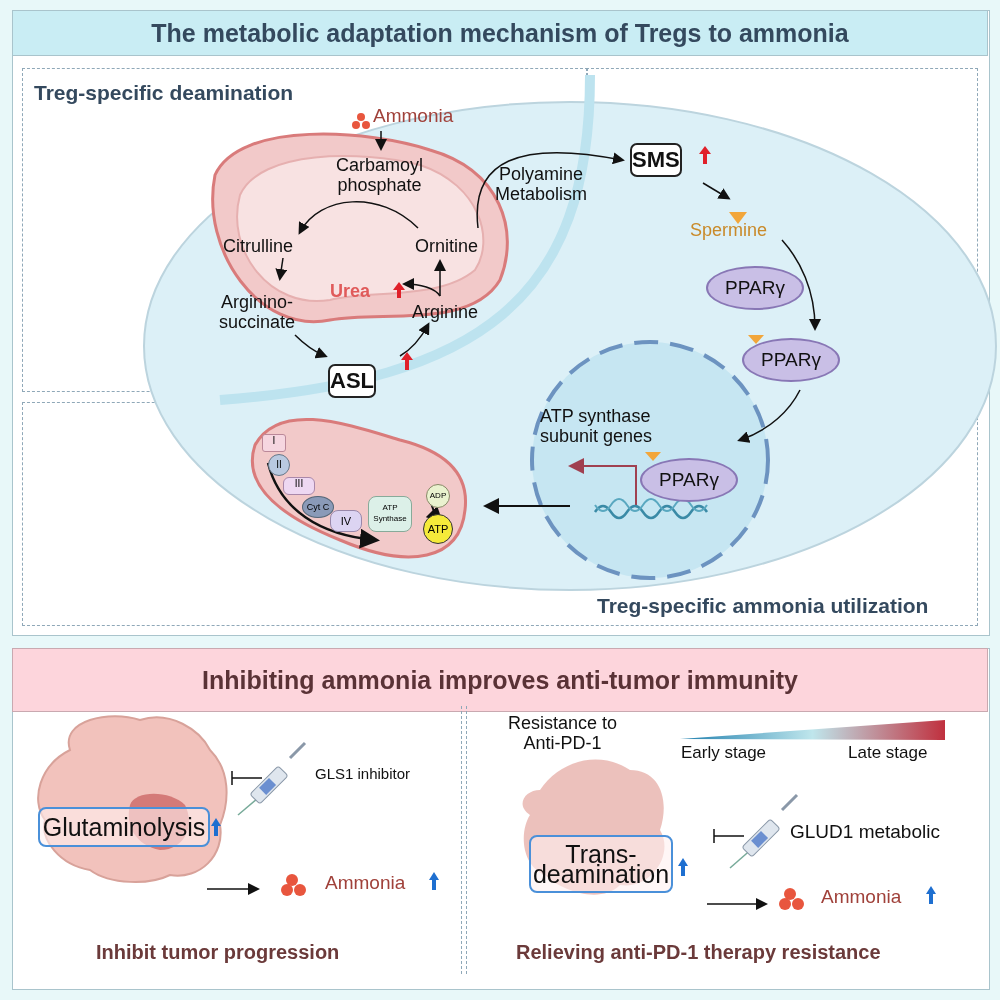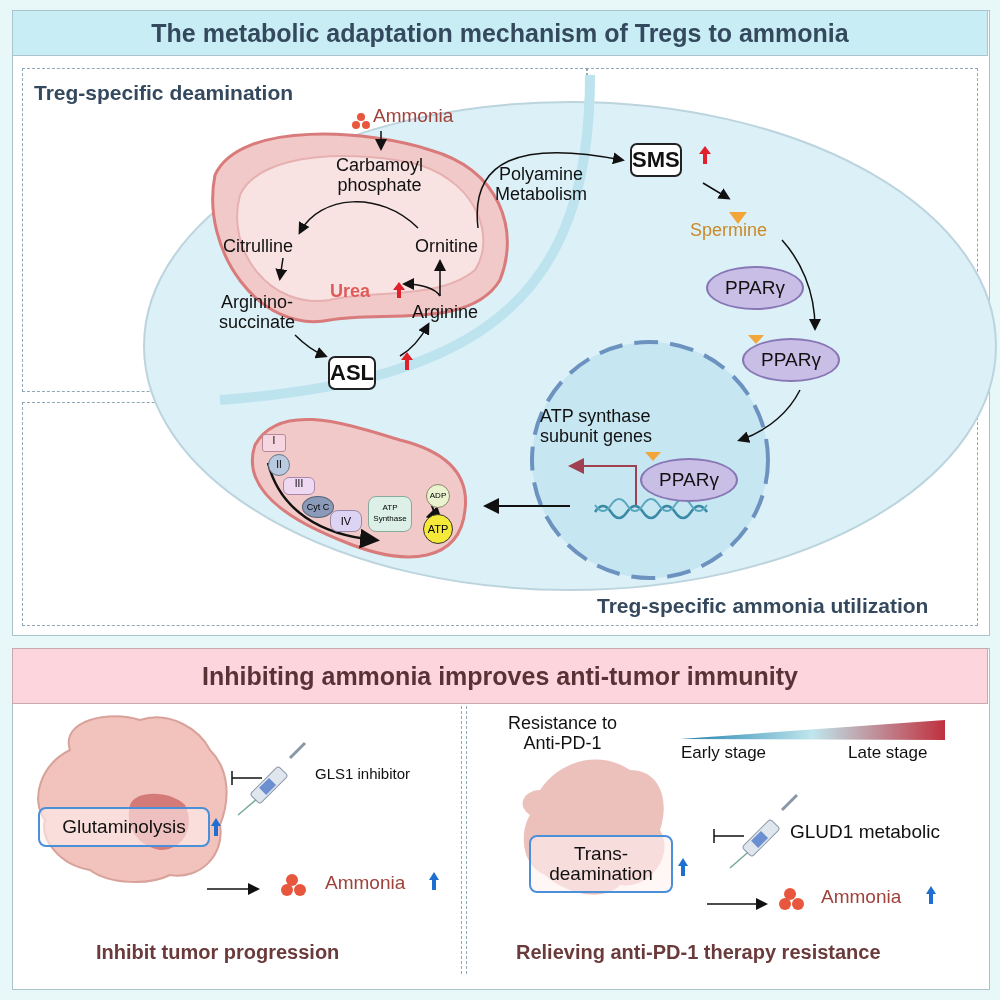--- a/index.html
+++ b/index.html
@@ -1,27 +1,27 @@
 <!DOCTYPE html>
 <html><head>
 <meta charset="utf-8">
 <style>
   html,body{margin:0;padding:0;}
   body{width:1000px;height:1000px;background:#e8f8f9;position:relative;overflow:hidden;font-family:"Liberation Sans",sans-serif;}
   .abs{position:absolute;}
   .panel-top{left:12px;top:10px;width:976px;height:624px;background:#fff;border:1px solid #a9c4cc;}
   .hdr-top{left:12px;top:10px;width:976px;height:46px;background:#c9edf4;border:1px solid #a9c4cc;box-sizing:border-box;display:flex;align-items:center;justify-content:center;color:#34495e;font-weight:bold;font-size:25px;}
   .panel-bot{left:12px;top:648px;width:976px;height:340px;background:#fff;border:1px solid #a9c4cc;}
-  .hdr-bot{left:12px;top:648px;width:976px;height:56px;background:#fdd5dc;border:1px solid #c9a9b0;box-sizing:border-box;display:flex;align-items:center;justify-content:center;color:#5a3236;font-weight:bold;font-size:25px;}
+  .hdr-bot{left:12px;top:648px;width:976px;height:64px;background:#fdd5dc;border:1px solid #c9a9b0;box-sizing:border-box;display:flex;align-items:center;justify-content:center;color:#5a3236;font-weight:bold;font-size:25px;}
   .dash{border:1.5px dashed #8fa8b8;box-sizing:border-box;}
   .title-blue{color:#34495e;font-weight:bold;font-size:21px;line-height:26px;}
   .lbl{color:#111;font-size:18px;line-height:20px;text-align:center;white-space:nowrap;}
   .boxlbl{border:2px solid #222;border-radius:7px;background:#fff;font-weight:bold;font-size:22px;padding:2px 0;color:#111;}
   .ppar{background:#c9bfe6;border:2px solid #8877b5;border-radius:50%;display:flex;align-items:center;justify-content:center;font-size:19px;color:#111;}
-  .bluebox{border:2.5px solid #4a90d9;border-radius:8px;background:rgba(255,240,240,0.6);font-size:19px;color:#111;text-align:left;display:flex;align-items:center;justify-content:center;line-height:20px;}
+  .bluebox{border:2.5px solid #4a90d9;border-radius:8px;background:rgba(255,240,240,0.6);font-size:25px;color:#111;text-align:left;display:flex;align-items:center;justify-content:center;line-height:20px;}
   .brown{color:#6b3a3a;font-weight:bold;font-size:20px;}
 </style>
 </head>
 <body>
 
 <div class="abs panel-top"></div>
 <div class="abs hdr-top">The metabolic adaptation mechanism of Tregs to ammonia</div>
 
 <div class="abs dash" style="left:22px;top:68px;width:566px;height:324px;"></div>
 <div class="abs dash" style="left:586px;top:68px;width:392px;height:324px;"></div>
@@ -94,21 +94,21 @@
     <div>phosphate</div>
   </div>
 <div class="abs lbl" style="left:223px;top:236px;">Citrulline</div>
 <div class="abs lbl" style="left:415px;top:236px;">Ornitine</div>
 <div class="abs lbl" style="left:219px;top:292px;">
     <div>Arginino-</div>
     <div>succinate</div>
   </div>
 <div class="abs lbl" style="left:412px;top:302px;">Arginine</div>
 <div class="abs lbl" style="left:330px;top:281px;color:#e05a5a;font-weight:bold;">Urea</div>
-<div class="abs boxlbl" style="left:328px;top:356px;">ASL</div>
+<div class="abs boxlbl" style="left:328px;top:364px;">ASL</div>
 
 <div class="abs lbl" style="left:495px;top:164px;">
     <div>Polyamine</div>
     <div>Metabolism</div>
   </div>
 <div class="abs boxlbl" style="left:630px;top:143px;">SMS</div>
 <div class="abs lbl" style="left:690px;top:220px;color:#c98a2a;">Spermine</div>
 <div class="abs ppar" style="left:706px;top:266px;width:94px;height:40px;">PPARγ</div>
 <div class="abs ppar" style="left:742px;top:338px;width:94px;height:40px;">PPARγ</div>
 <div class="abs ppar" style="left:640px;top:458px;width:94px;height:40px;">PPARγ</div>

